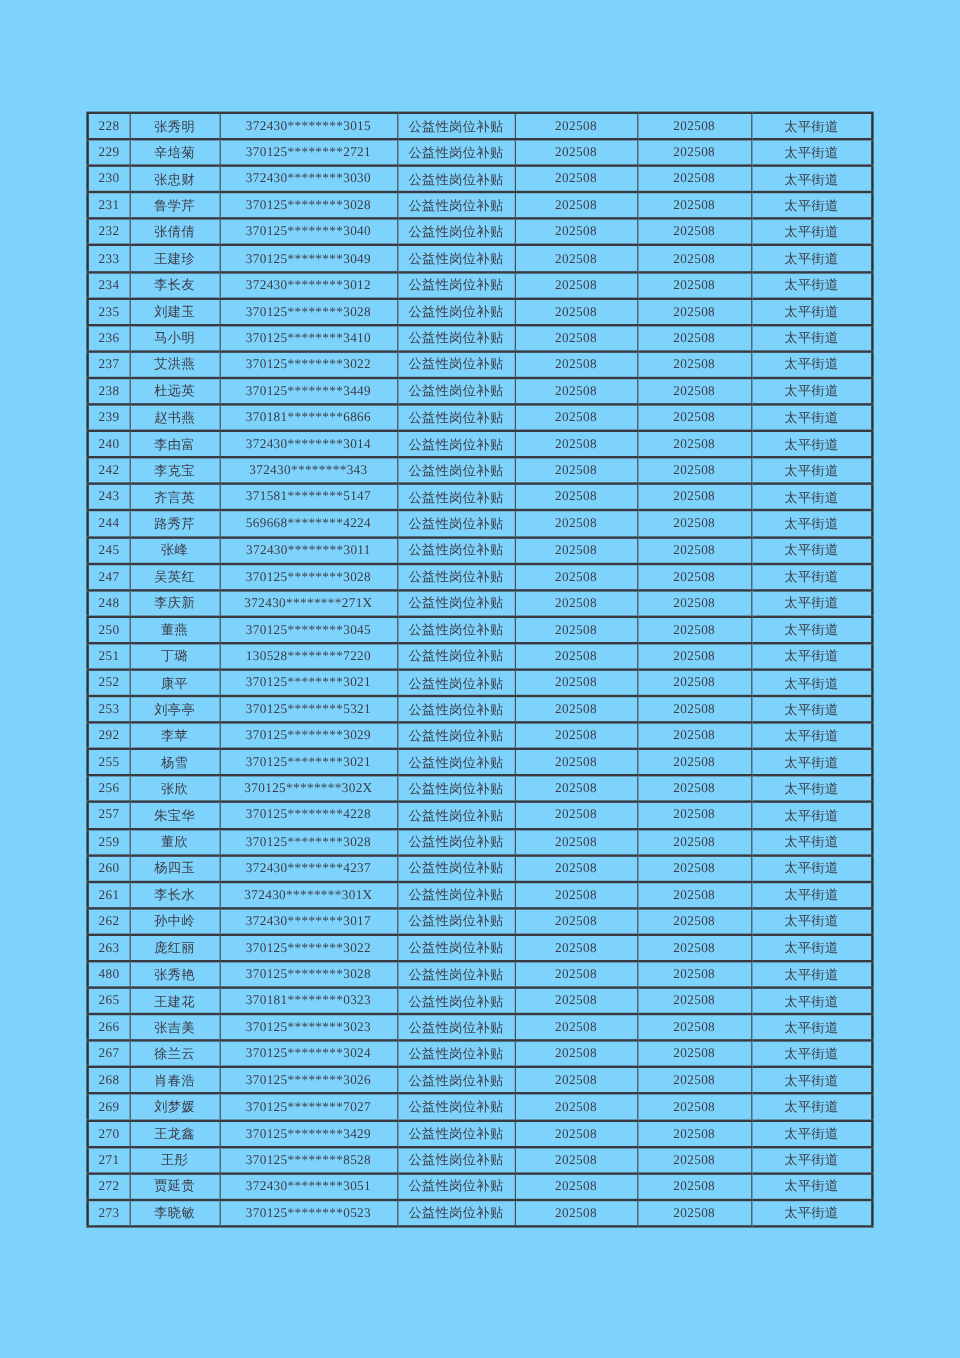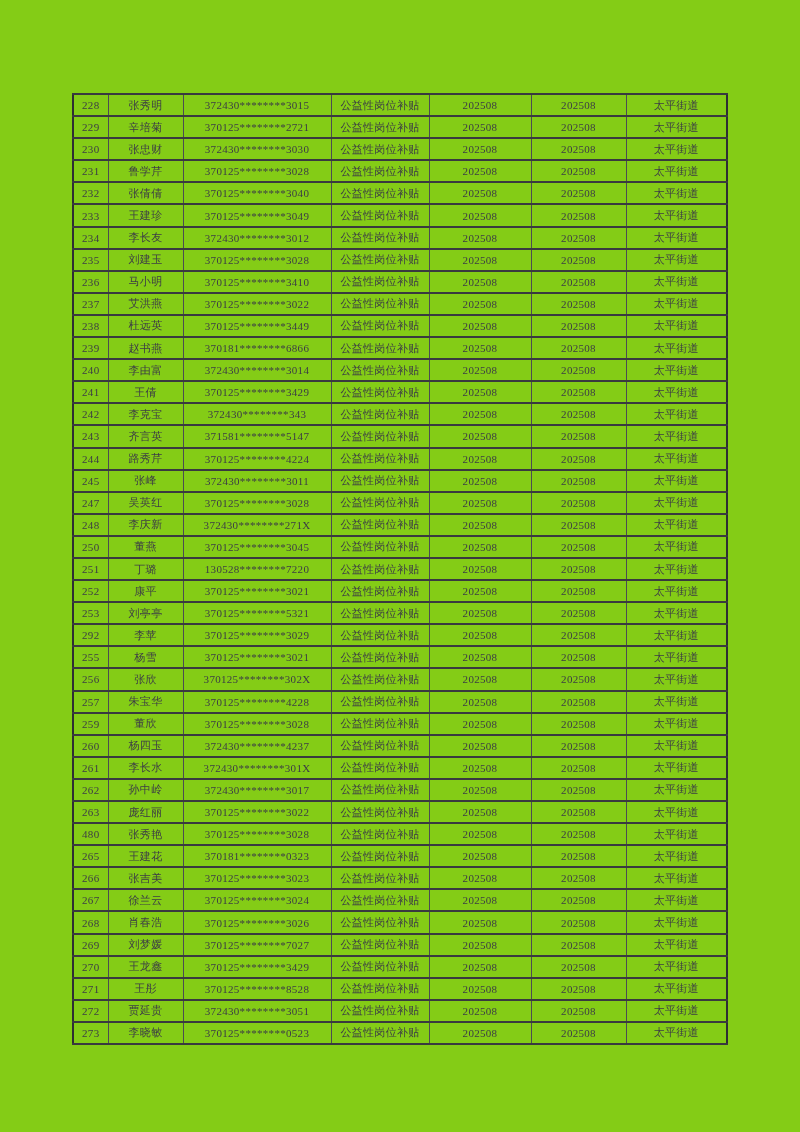--- a/index.html
+++ b/index.html
@@ -5,21 +5,21 @@
   html,body{margin:0;padding:0;}
   body{
     width:800px;height:1132px;
     background:#ffffff;
     font-family:"Liberation Serif","DejaVu Serif",serif;
     overflow:hidden;
   }
   .page{
     position:relative;
     width:800px;height:1132px;
-    background:#84cc16;
+    background:#7dd3fc;
   }
   table.roster{
     position:absolute;
     left:72px;top:93px;
     width:654px;
     border-collapse:collapse;
     table-layout:fixed;
   }
   table.roster td{
     border-left:1px solid #4c4c52;
@@ -167,50 +167,41 @@
         <tr>
     <td class="c-num">240</td>
     <td class="c-name">李由富</td>
     <td class="c-id">372430********3014</td>
     <td class="c-type">公益性岗位补贴</td>
     <td class="c-month">202508</td>
     <td class="c-month">202508</td>
     <td class="c-street">太平街道</td>
   </tr>
         <tr>
-    <td class="c-num">241</td>
-    <td class="c-name">王倩</td>
-    <td class="c-id">370125********3429</td>
-    <td class="c-type">公益性岗位补贴</td>
-    <td class="c-month">202508</td>
-    <td class="c-month">202508</td>
-    <td class="c-street">太平街道</td>
-  </tr>
-        <tr>
     <td class="c-num">242</td>
     <td class="c-name">李克宝</td>
     <td class="c-id">372430********343</td>
     <td class="c-type">公益性岗位补贴</td>
     <td class="c-month">202508</td>
     <td class="c-month">202508</td>
     <td class="c-street">太平街道</td>
   </tr>
         <tr>
     <td class="c-num">243</td>
     <td class="c-name">齐言英</td>
     <td class="c-id">371581********5147</td>
     <td class="c-type">公益性岗位补贴</td>
     <td class="c-month">202508</td>
     <td class="c-month">202508</td>
     <td class="c-street">太平街道</td>
   </tr>
         <tr>
     <td class="c-num">244</td>
     <td class="c-name">路秀芹</td>
-    <td class="c-id">370125********4224</td>
+    <td class="c-id">569668********4224</td>
     <td class="c-type">公益性岗位补贴</td>
     <td class="c-month">202508</td>
     <td class="c-month">202508</td>
     <td class="c-street">太平街道</td>
   </tr>
         <tr>
     <td class="c-num">245</td>
     <td class="c-name">张峰</td>
     <td class="c-id">372430********3011</td>
     <td class="c-type">公益性岗位补贴</td>

